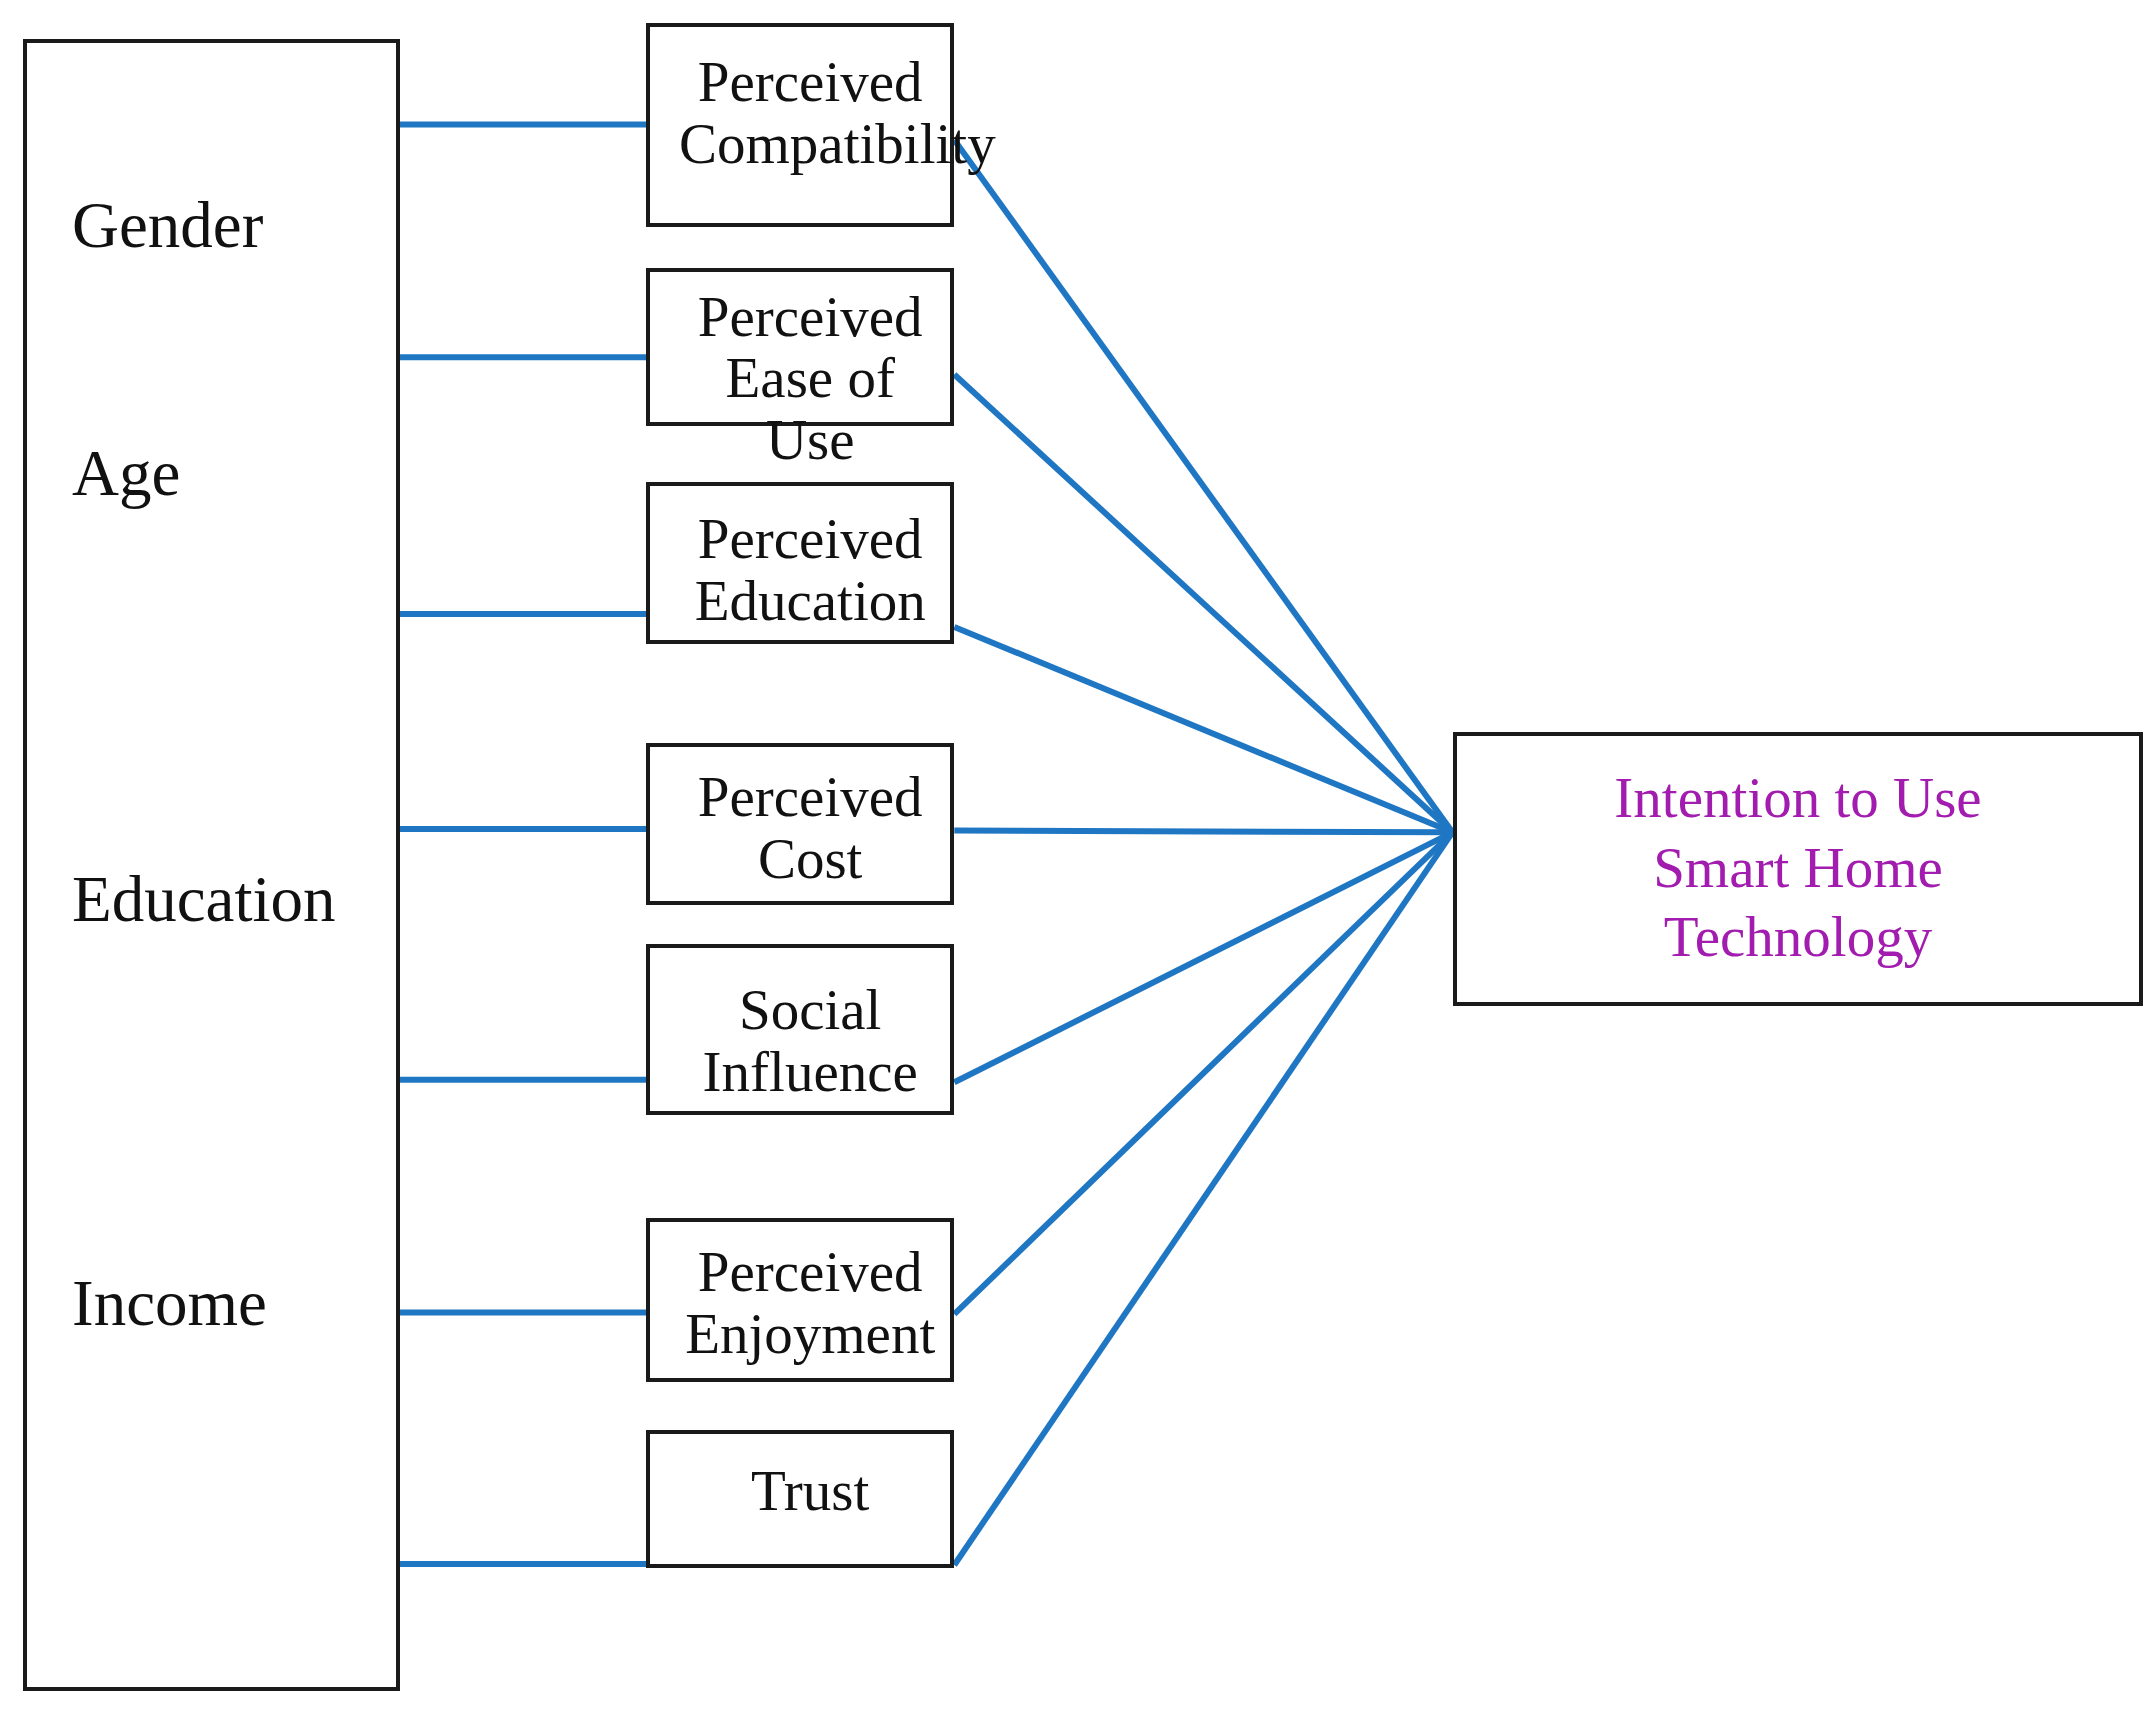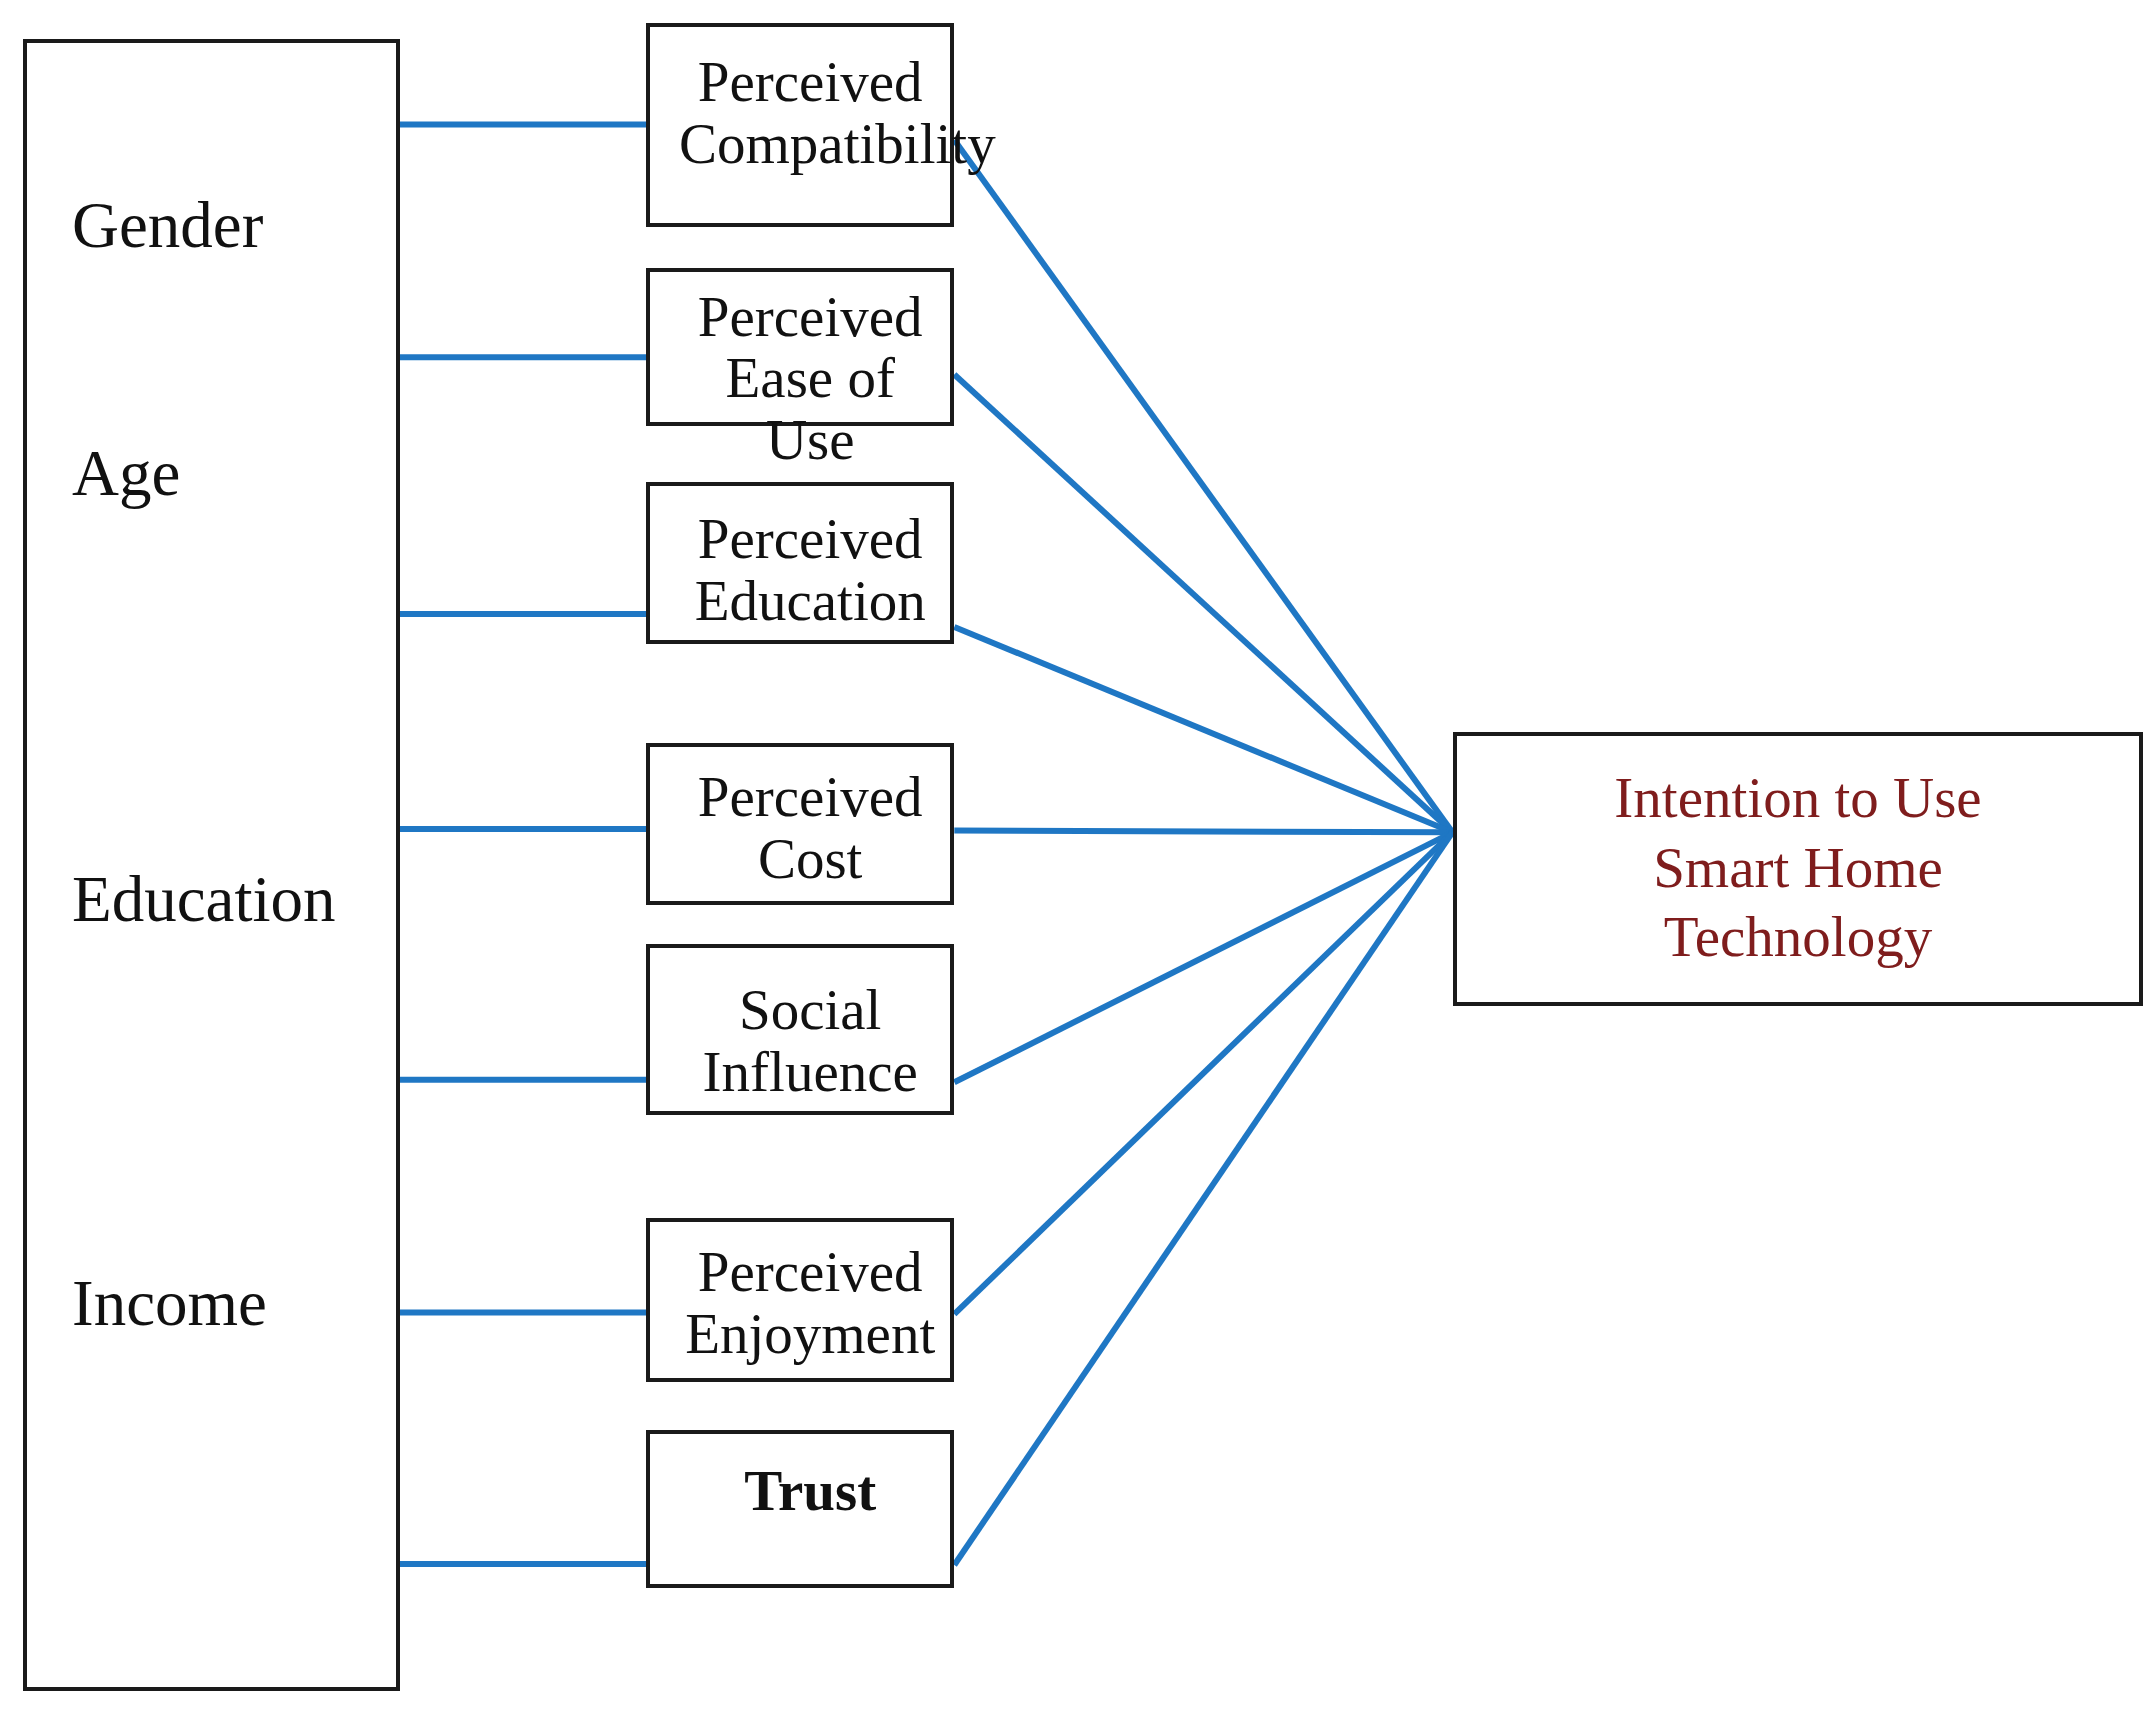--- a/index.html
+++ b/index.html
@@ -69,21 +69,21 @@
     height: 274px;
   }
   #outcome-label {
     position: absolute;
     left: 0;
     right: 0;
     top: 27px;
     font-size: 57px;
     line-height: 1.22;
     text-align: center;
-    color: #7f1d1d;
+    color: #a21caf;
   }
 </style>
 </head>
 <body>
 
 <div id="canvas">
 
   <svg id="edges" viewBox="0 0 2512 2004" width="2150" height="1716" xmlns="http://www.w3.org/2000/svg">
     <g id="left-links" stroke="#1f77c4" stroke-width="7" fill="none" stroke-linecap="butt">
         <line x1="467" y1="145" x2="755" y2="145"></line>
@@ -135,21 +135,21 @@
   <div class="node-box construct-box" style="top: 944px; height: 171px; padding-left: 35px;">
     <div class="construct-label" style="top: 31px;">
       <span>Social</span><br><span>Influence</span>
     </div>
   </div>
   <div class="node-box construct-box" style="top: 1218px; height: 164px;">
     <div class="construct-label" style="top: 19px;">
       <span>Perceived</span><br><span>Enjoyment</span>
     </div>
   </div>
-  <div class="node-box construct-box" style="top: 1430px; height: 158px; font-weight: bold;">
+  <div class="node-box construct-box" style="top: 1430px; height: 138px;">
     <div class="construct-label" style="top: 26px;">
       <span>Trust</span>
     </div>
   </div>
 
   <div class="node-box" id="outcome-box">
     <div id="outcome-label">
       <span>Intention to Use</span><br><span>Smart Home</span><br><span>Technology</span>
     </div>
   </div>

